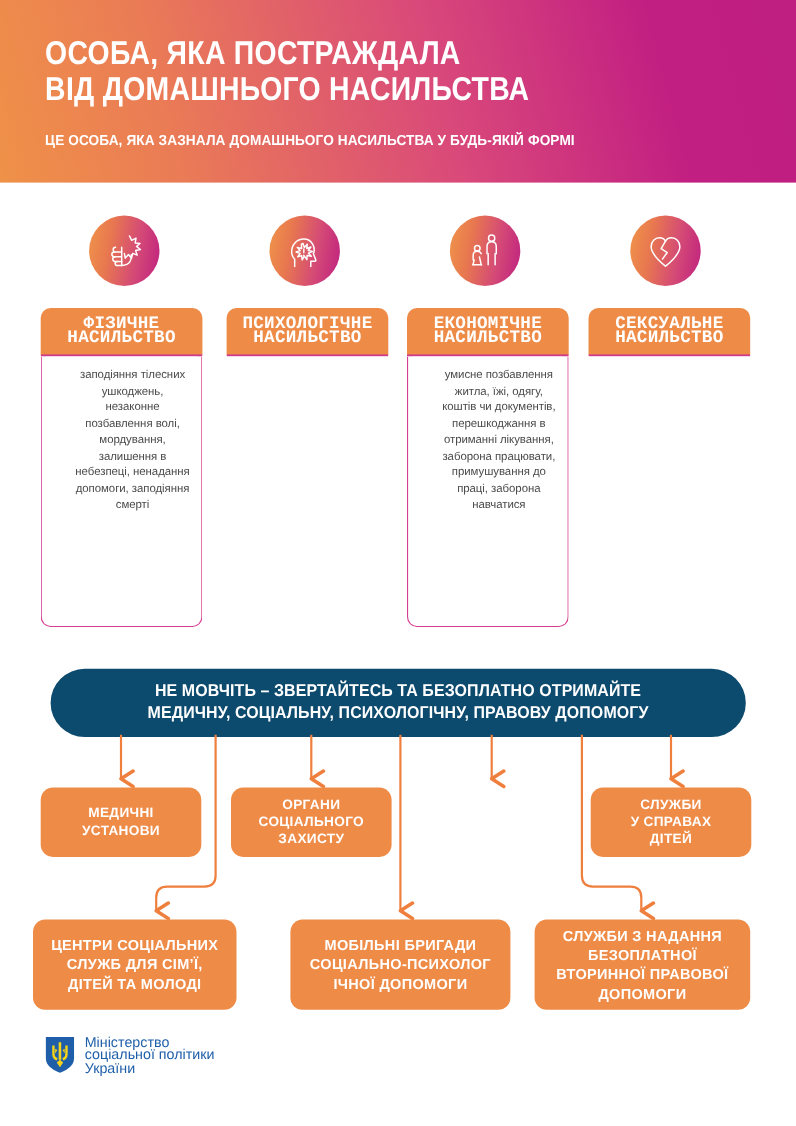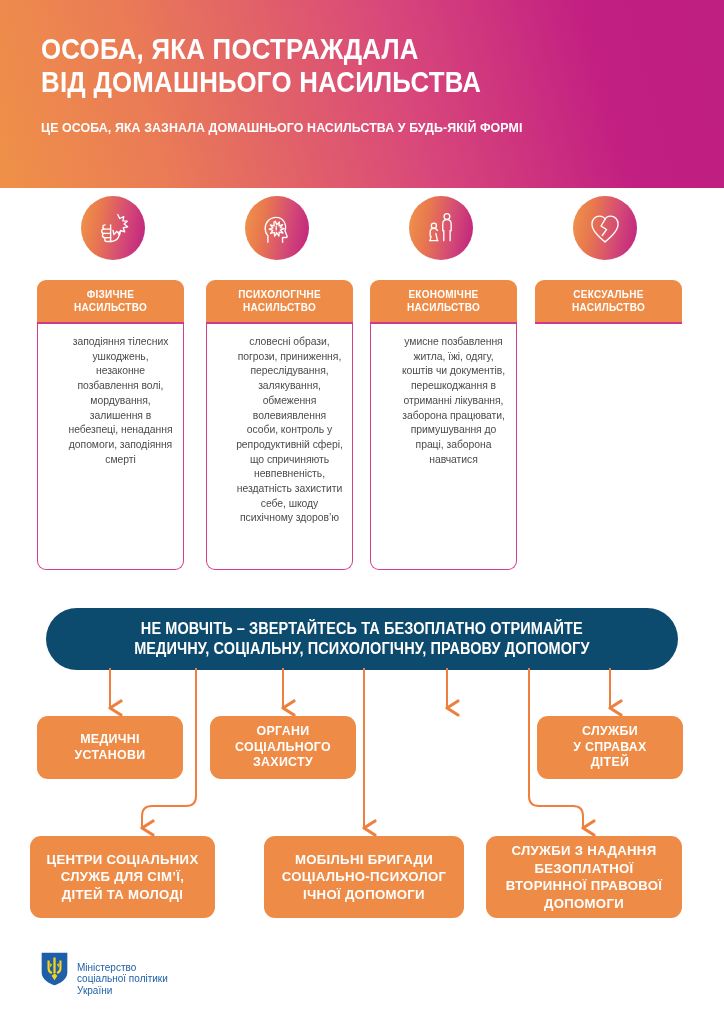--- a/index.html
+++ b/index.html
@@ -14,21 +14,21 @@
     position: relative;
     width: 724px;
     height: 1024px;
     background: #ffffff;
   }
 
   
   .header {
     position: absolute;
     left: 0; top: 0;
-    width: 724px; height: 188px;
+    width: 724px; height: 166px;
     background: linear-gradient(75deg, #ef9148 0%, #ea7b56 22%, #d9497a 55%, #c21f82 82%, #be1f80 100%);
     overflow: hidden;
   }
   .header-title {
     position: absolute;
     left: 41px; top: 32px;
     width: 640px;
     color: #ffffff;
     font-size: 30px;
     line-height: 33px;
@@ -82,25 +82,26 @@
     background: #ee8b47;
     border-radius: 9px 9px 0 0;
     border-bottom: 2px solid #cf3b8c;
     display: flex;
     align-items: center;
     justify-content: center;
     text-align: center;
   }
   .card-head span {
     color: #ffffff;
-    font-size: 10px;
+    font-size: 16px;
     line-height: 13px;
     font-weight: bold;
     letter-spacing: 0.25px;
     white-space: pre-line;
+    font-family: Liberation Mono, monospace;
   }
   .card-body {
     height: 246px;
     border: 1.4px solid #d63c90;
     border-top: none;
     border-radius: 0 0 9px 9px;
     padding: 11px 9px 8px 9px;
     text-align: center;
   }
   .card-body span {
@@ -170,24 +171,23 @@
     display: flex;
     align-items: center;
     gap: 9px;
   }
   .footer-emblem {
     width: 27px; height: 34px;
     flex: 0 0 auto;
   }
   .footer-text {
     color: #1f5fa9;
-    font-size: 10px;
+    font-size: 13px;
     line-height: 11.3px;
     white-space: pre-line;
-    margin-top: 20px;
   }
 </style>
 </head>
 <body>
 
 <div id="page">
 
   <div class="header">
     <div class="header-title">ОСОБА, ЯКА ПОСТРАЖДАЛА
 ВІД ДОМАШНЬОГО НАСИЛЬСТВА</div>
@@ -244,23 +244,20 @@
     </div>
     <div class="card-body">
       <span>заподіяння тілесних ушкоджень, незаконне позбавлення волі, мордування, залишення в небезпеці, ненадання допомоги, заподіяння смерті</span>
     </div>
   </div>
 
   <div class="card" style="left:206px">
     <div class="card-head">
       <span>ПСИХОЛОГІЧНЕ
 НАСИЛЬСТВО</span>
-    </div>
-    <div class="card-body">
-      <span>словесні образи, погрози, приниження, переслідування, залякування, обмеження волевиявлення особи, контроль у репродуктивній сфері, що спричиняють невпевненість, нездатність захистити себе, шкоду психічному здоров’ю</span>
     </div>
   </div>
 
   <div class="card" style="left:370px">
     <div class="card-head">
       <span>ЕКОНОМІЧНЕ
 НАСИЛЬСТВО</span>
     </div>
     <div class="card-body">
       <span>умисне позбавлення житла, їжі, одягу, коштів чи документів, перешкоджання в отриманні лікування, заборона працювати, примушування до праці, заборона навчатися</span>

